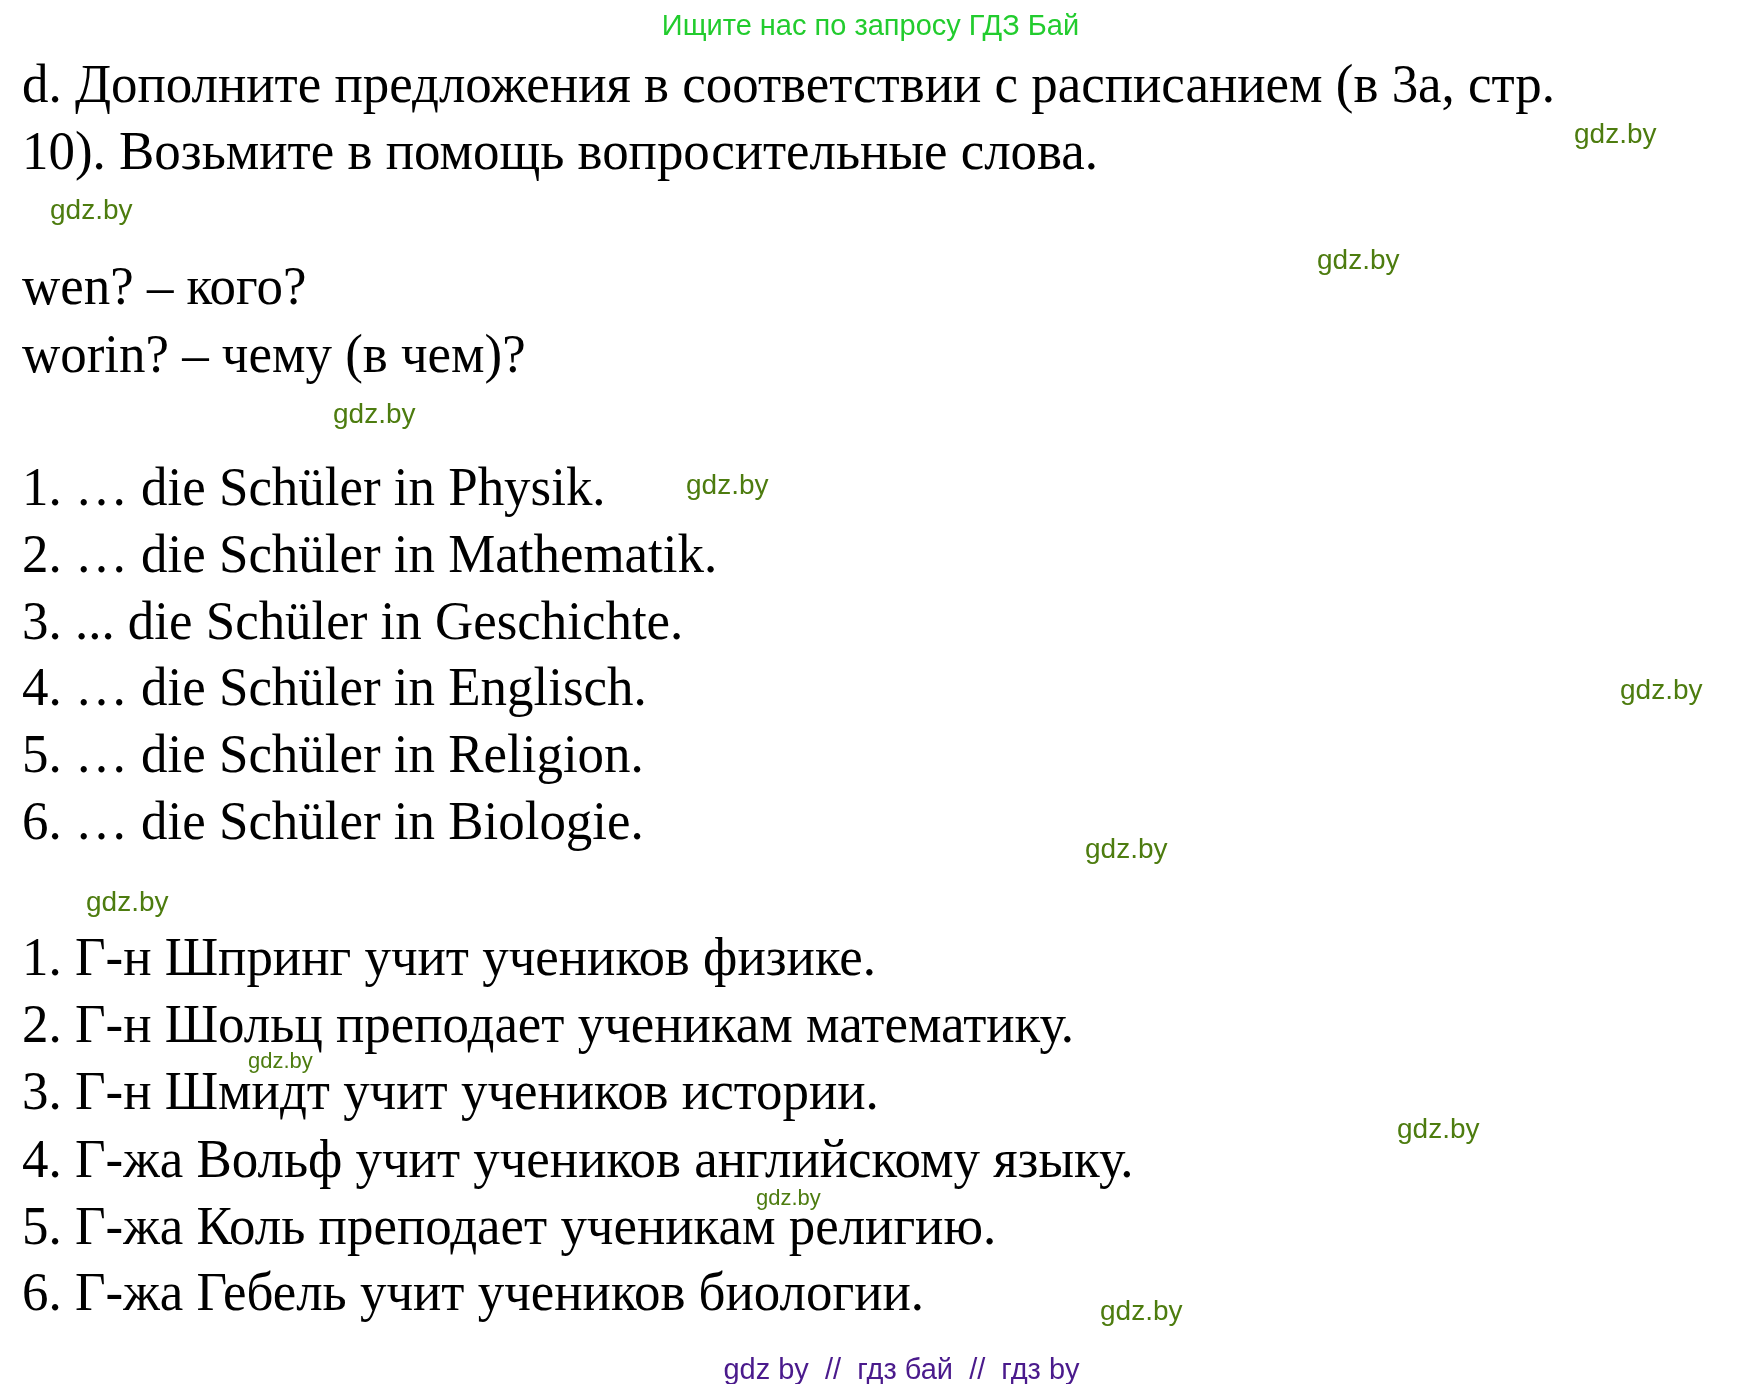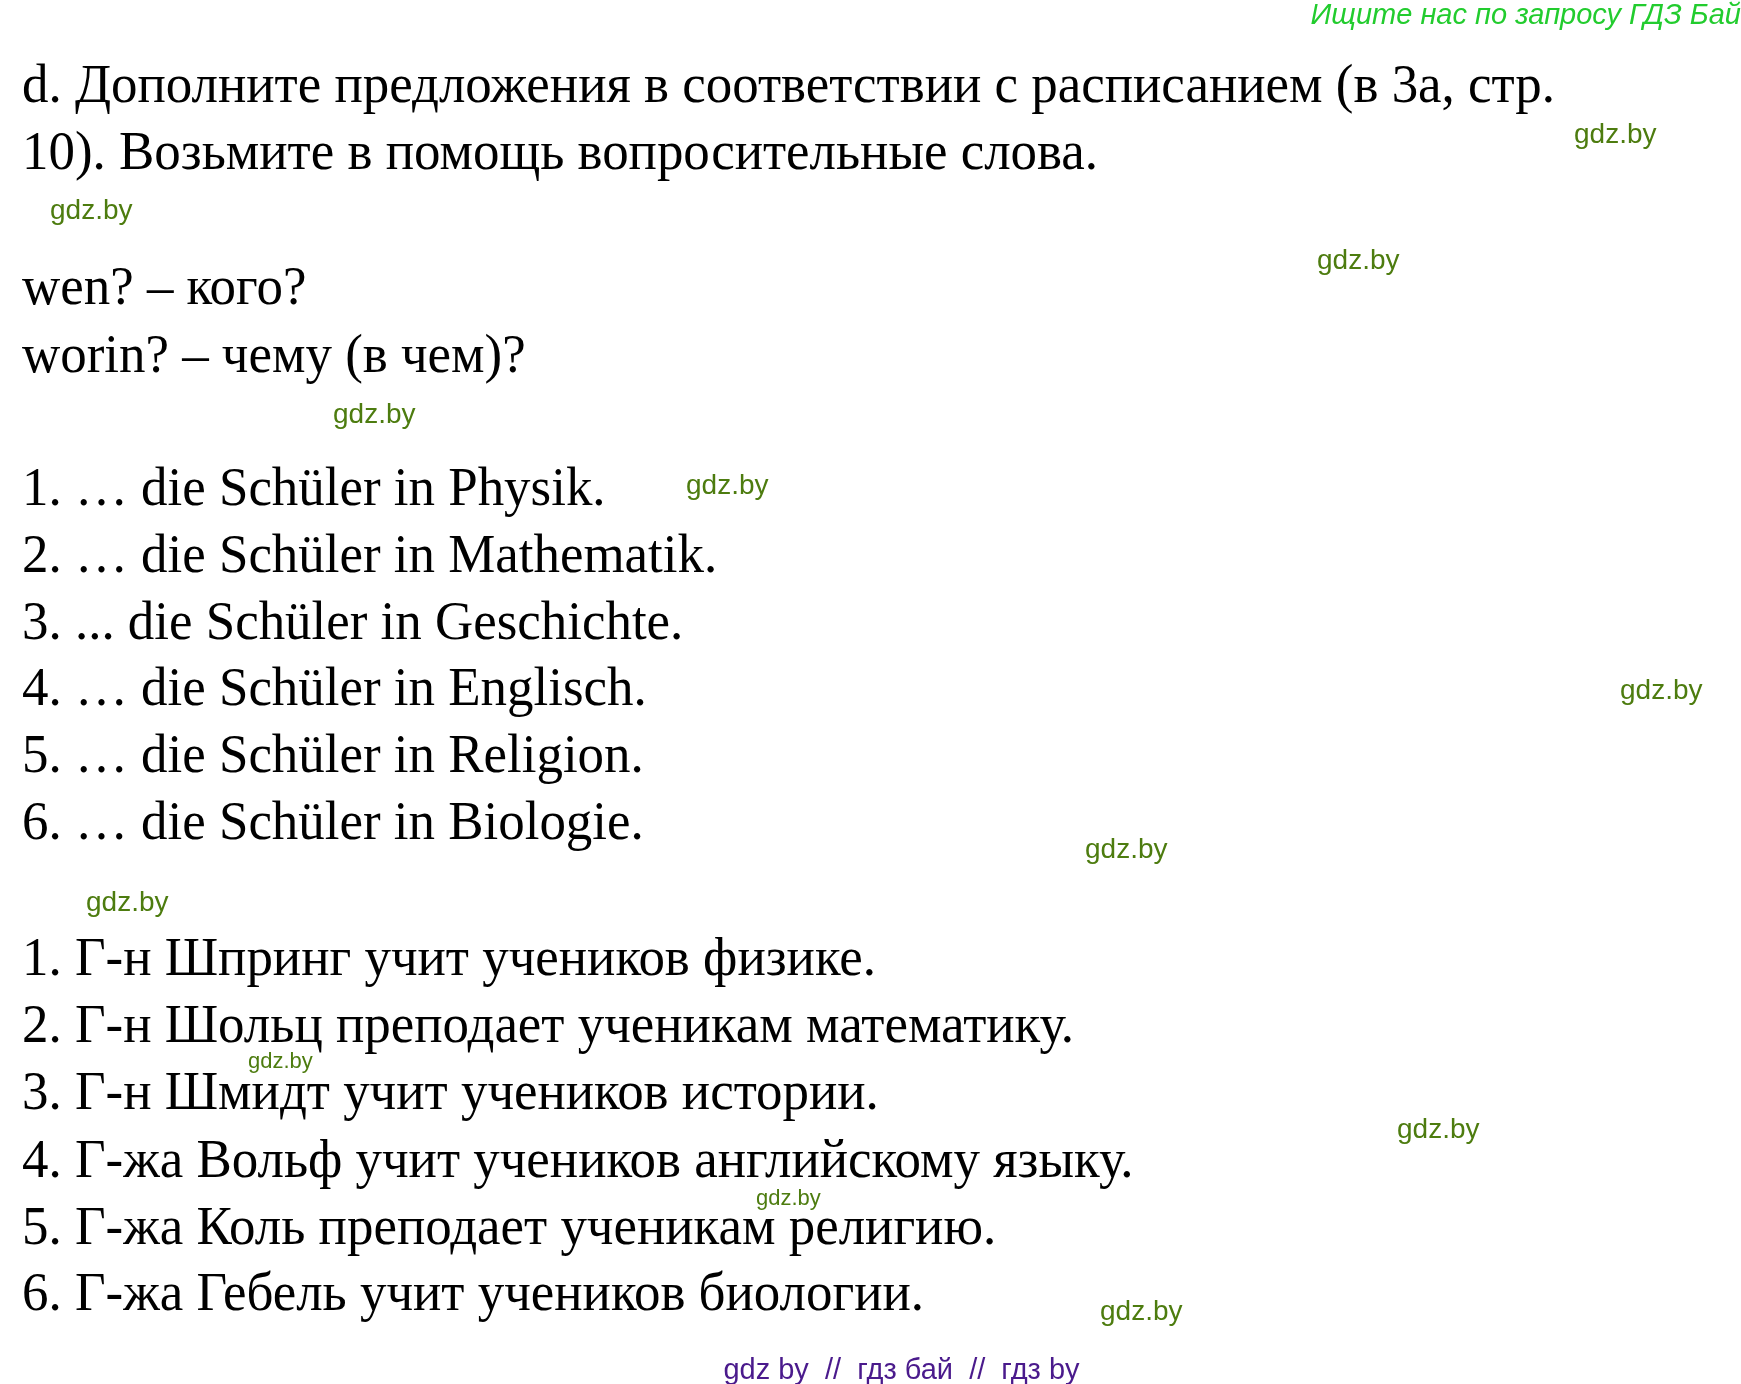--- a/index.html
+++ b/index.html
@@ -7,21 +7,21 @@
   .abs { position: absolute; white-space: nowrap; }
   .serif { font-family: "Liberation Serif", "DejaVu Serif", serif; color: #000; font-size: 54px; line-height: 1; transform: scaleX(0.98); transform-origin: left; }
   .wm { font-family: "Liberation Sans", "DejaVu Sans", sans-serif; color: #4d7c0f; font-size: 28px; line-height: 1; }
   .wm.small { font-size: 22px; }
   .top-banner { font-family: "Liberation Sans", "DejaVu Sans", sans-serif; font-size: 29px; line-height: 1; }
   .footer { font-family: Liberation Sans, sans-serif; font-size: 29px; line-height: 1; padding-left: 31px; }
 </style>
 </head>
 <body>
 
-<div class="abs top-banner" style="left:0; width:1741px; text-align:right; top:0; color:#22cc2e;font-style:italic;">Ищите нас по запросу ГДЗ Бай</div>
+<div class="abs top-banner" style="left:0; width:1741px; text-align:center; top:11px; color:#22cc2e;">Ищите нас по запросу ГДЗ Бай</div>
 
 <div class="abs serif" style="left:22px; top:57px;">d. Дополните предложения в соответствии с расписанием (в 3а, стр.</div>
 <div class="abs serif" style="left:22px; top:124px;">10). Возьмите в помощь вопросительные слова.</div>
 
 <div class="abs serif" style="left:22px; top:259px;">wen? – кого?</div>
 <div class="abs serif" style="left:22px; top:327px;">worin? – чему (в чем)?</div>
 
 <div class="abs serif" style="left:22px; top:460px;">1. … die Schüler in Physik.</div>
 <div class="abs serif" style="left:22px; top:527px;">2. … die Schüler in Mathematik.</div>
 <div class="abs serif" style="left:22px; top:594px;">3. ... die Schüler in Geschichte.</div>

